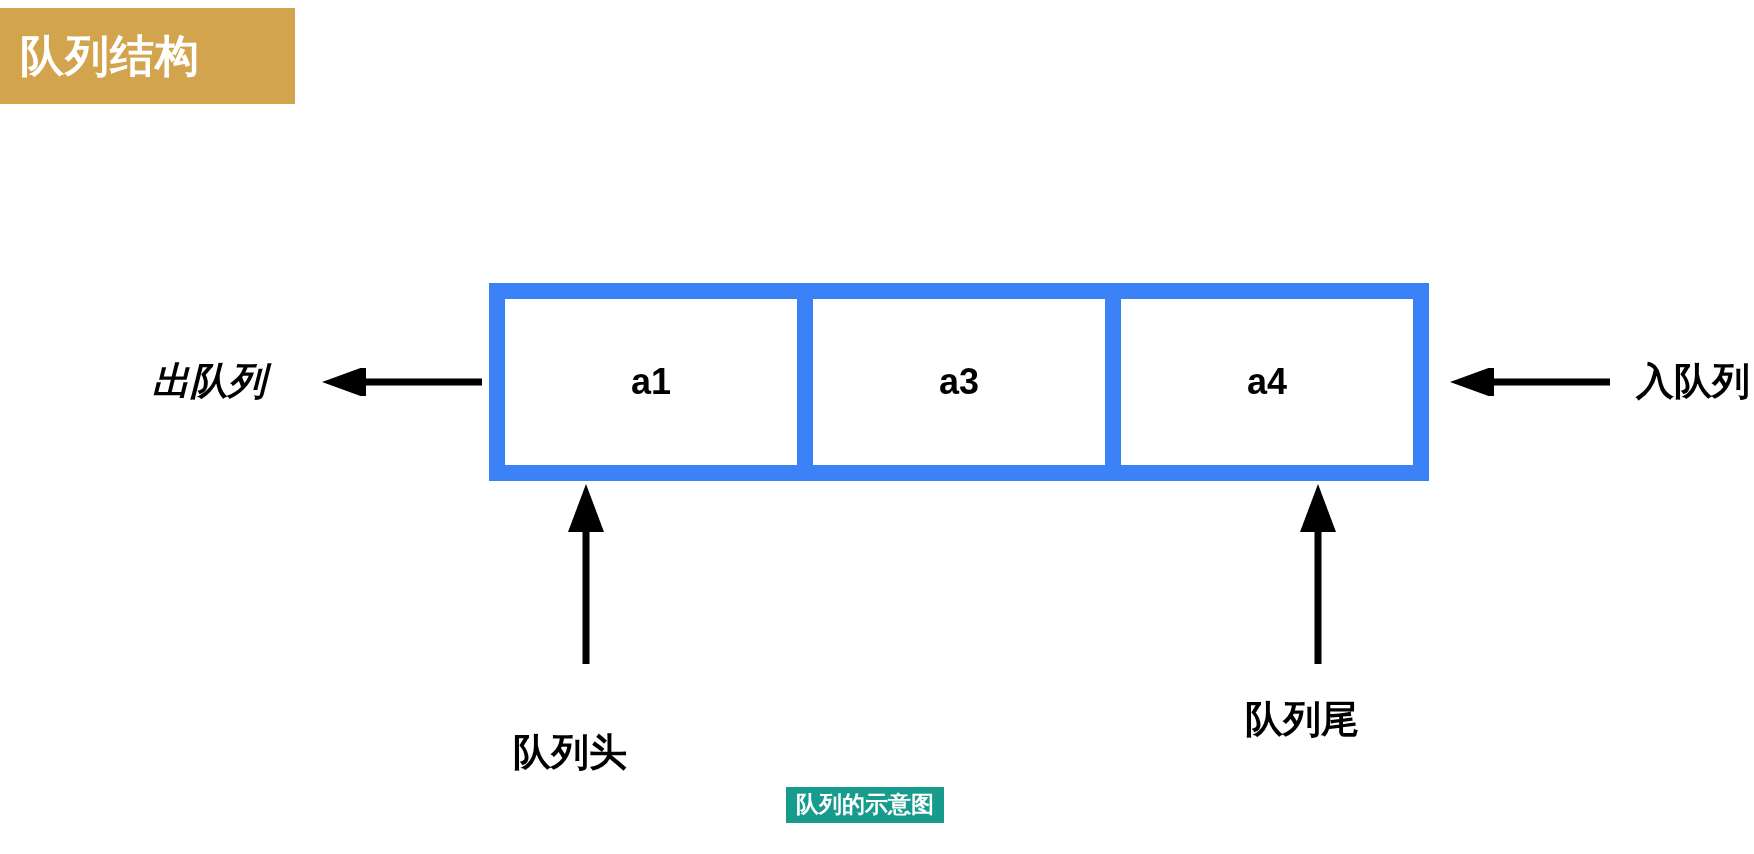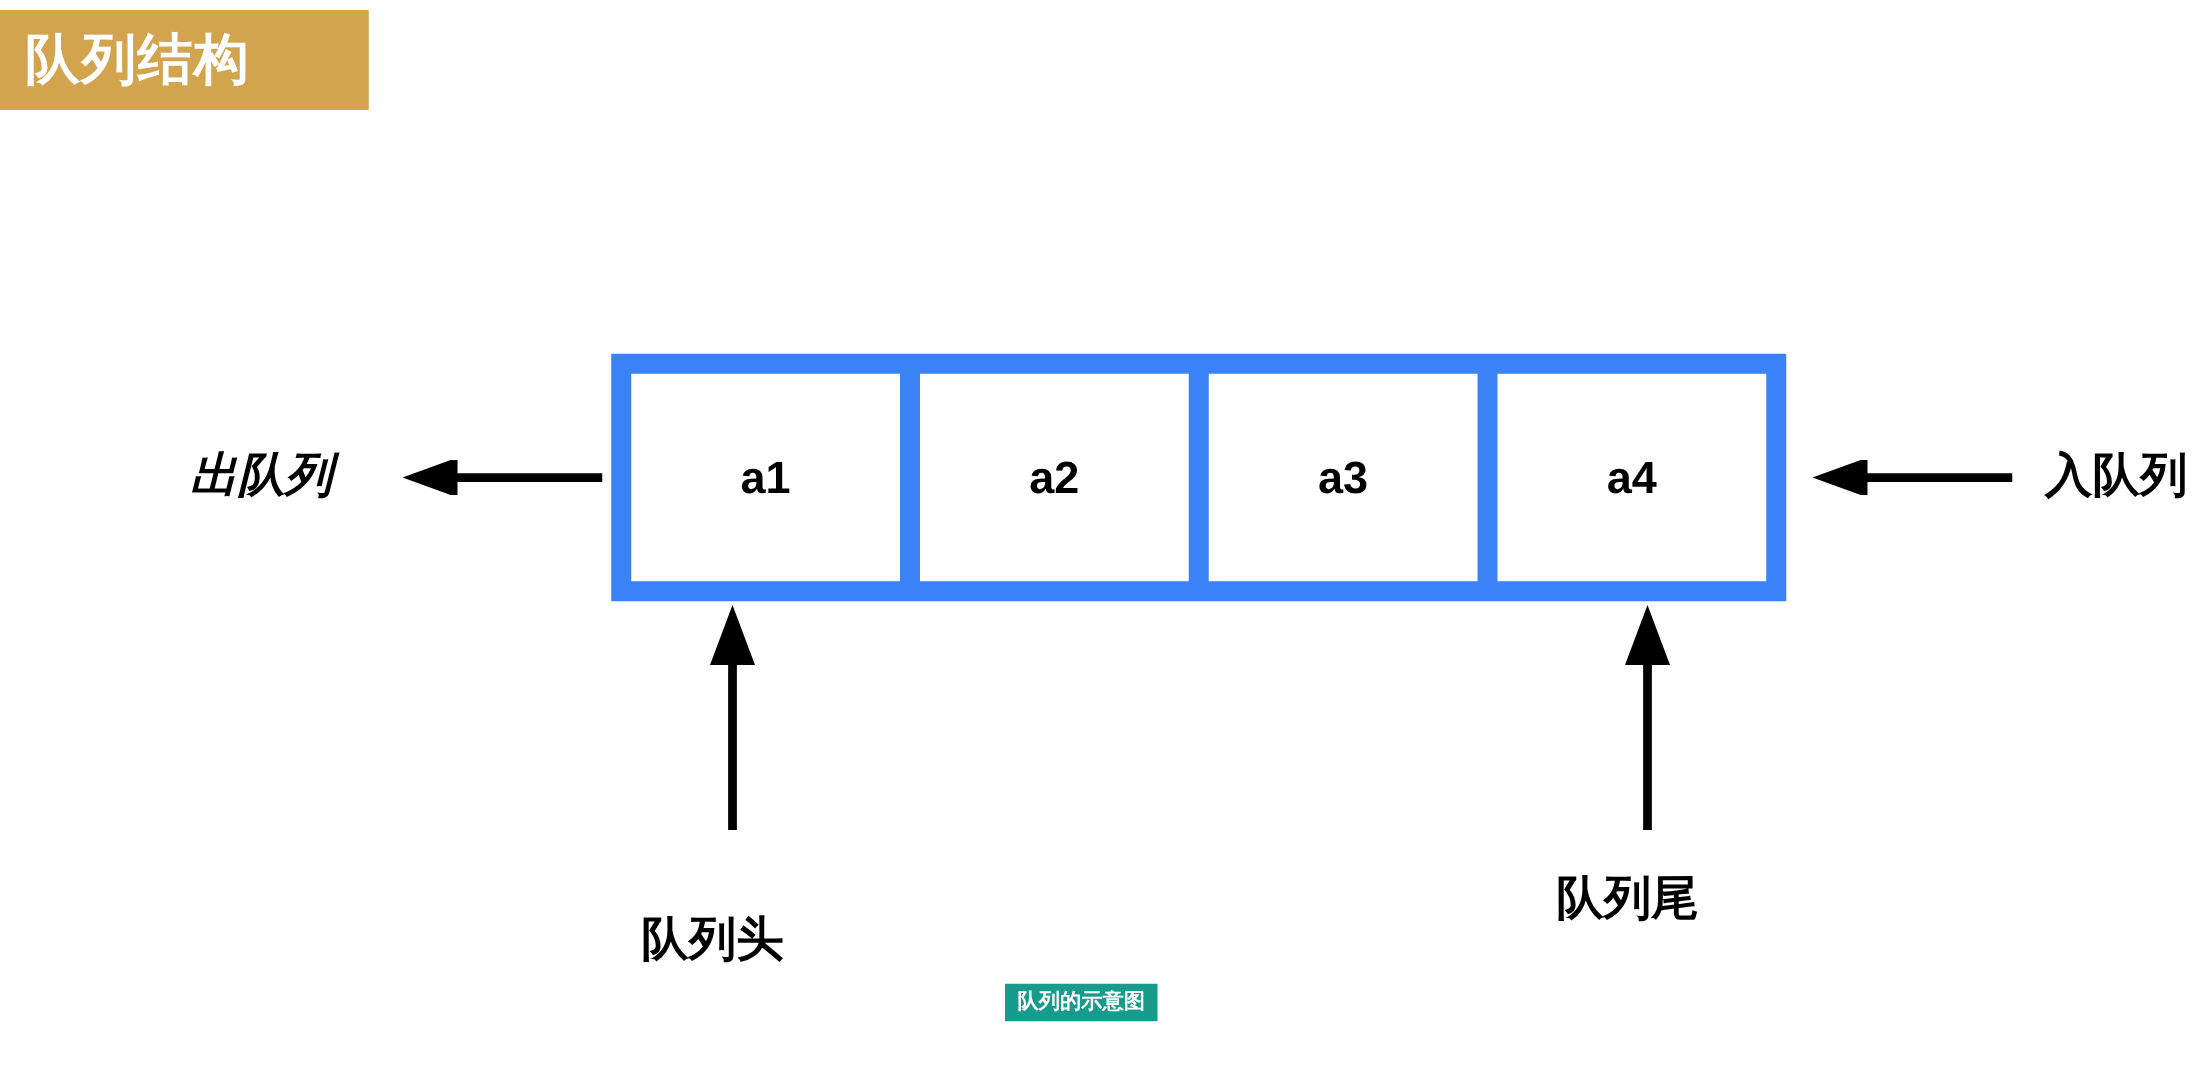--- a/index.html
+++ b/index.html
@@ -18,21 +18,21 @@
     background: #ffffff;
     overflow: hidden;
   }
 
   
   #title-banner {
     position: absolute;
     left: 0;
     top: 8px;
     width: 295px;
-    height: 80px;
+    height: 96px;
     background: #d3a44e;
     display: flex;
     align-items: center;
     justify-content: flex-start;
     box-sizing: border-box;
     padding-left: 20px;
   }
   #title-text {
     color: #ffffff;
     font-size: 44px;
@@ -110,42 +110,39 @@
   #tail-label { left: 1245px; top: 700px; }
 
   
   #caption {
     position: absolute;
     left: 865px;
     top: 787px;
     transform: translateX(-50%);
     background: #169b8c;
     color: #ffffff;
-    font-size: 17px;
+    font-size: 23px;
     font-weight: bold;
     padding: 5px 10px 6px 10px;
     line-height: 1.1;
     white-space: nowrap;
   }
 </style>
 </head>
 <body>
 
 <div id="canvas">
 
   <div id="title-banner">
     <span id="title-text">队列结构</span>
   </div>
 
   <div id="queue-box">
     <div class="queue-cell">
       <span class="queue-cell-label">a1</span>
-    </div>
-    <div class="queue-cell">
-      <span class="queue-cell-label">a2</span>
     </div>
     <div class="queue-cell">
       <span class="queue-cell-label">a3</span>
     </div>
     <div class="queue-cell">
       <span class="queue-cell-label">a4</span>
     </div>
   </div>
 
   <div class="side-label" id="dequeue-label">出队列</div>

